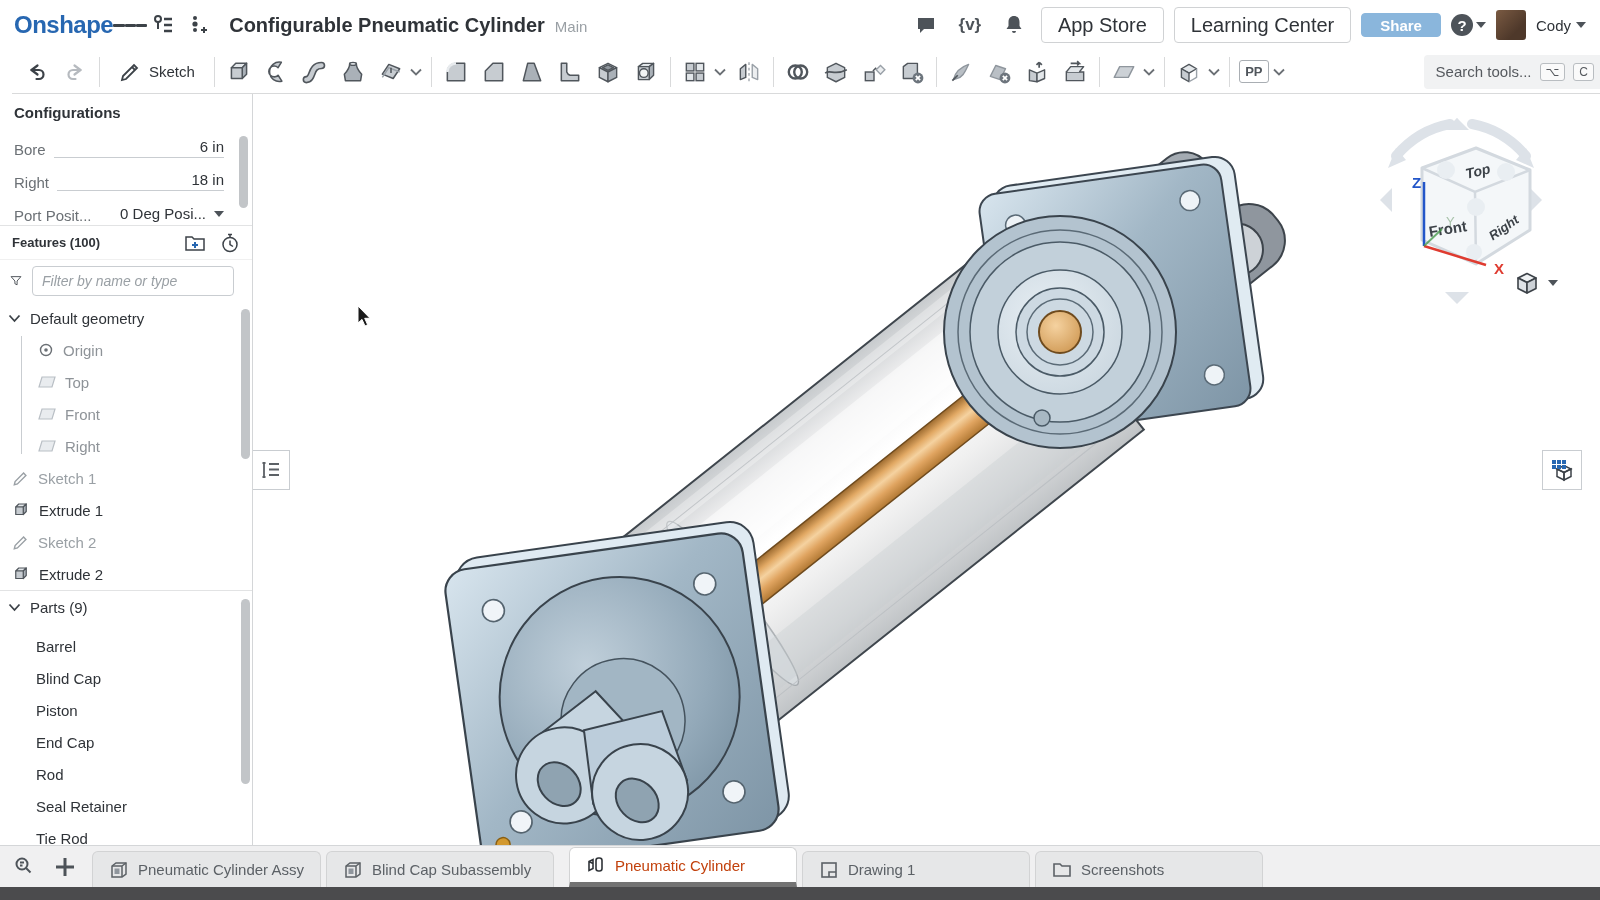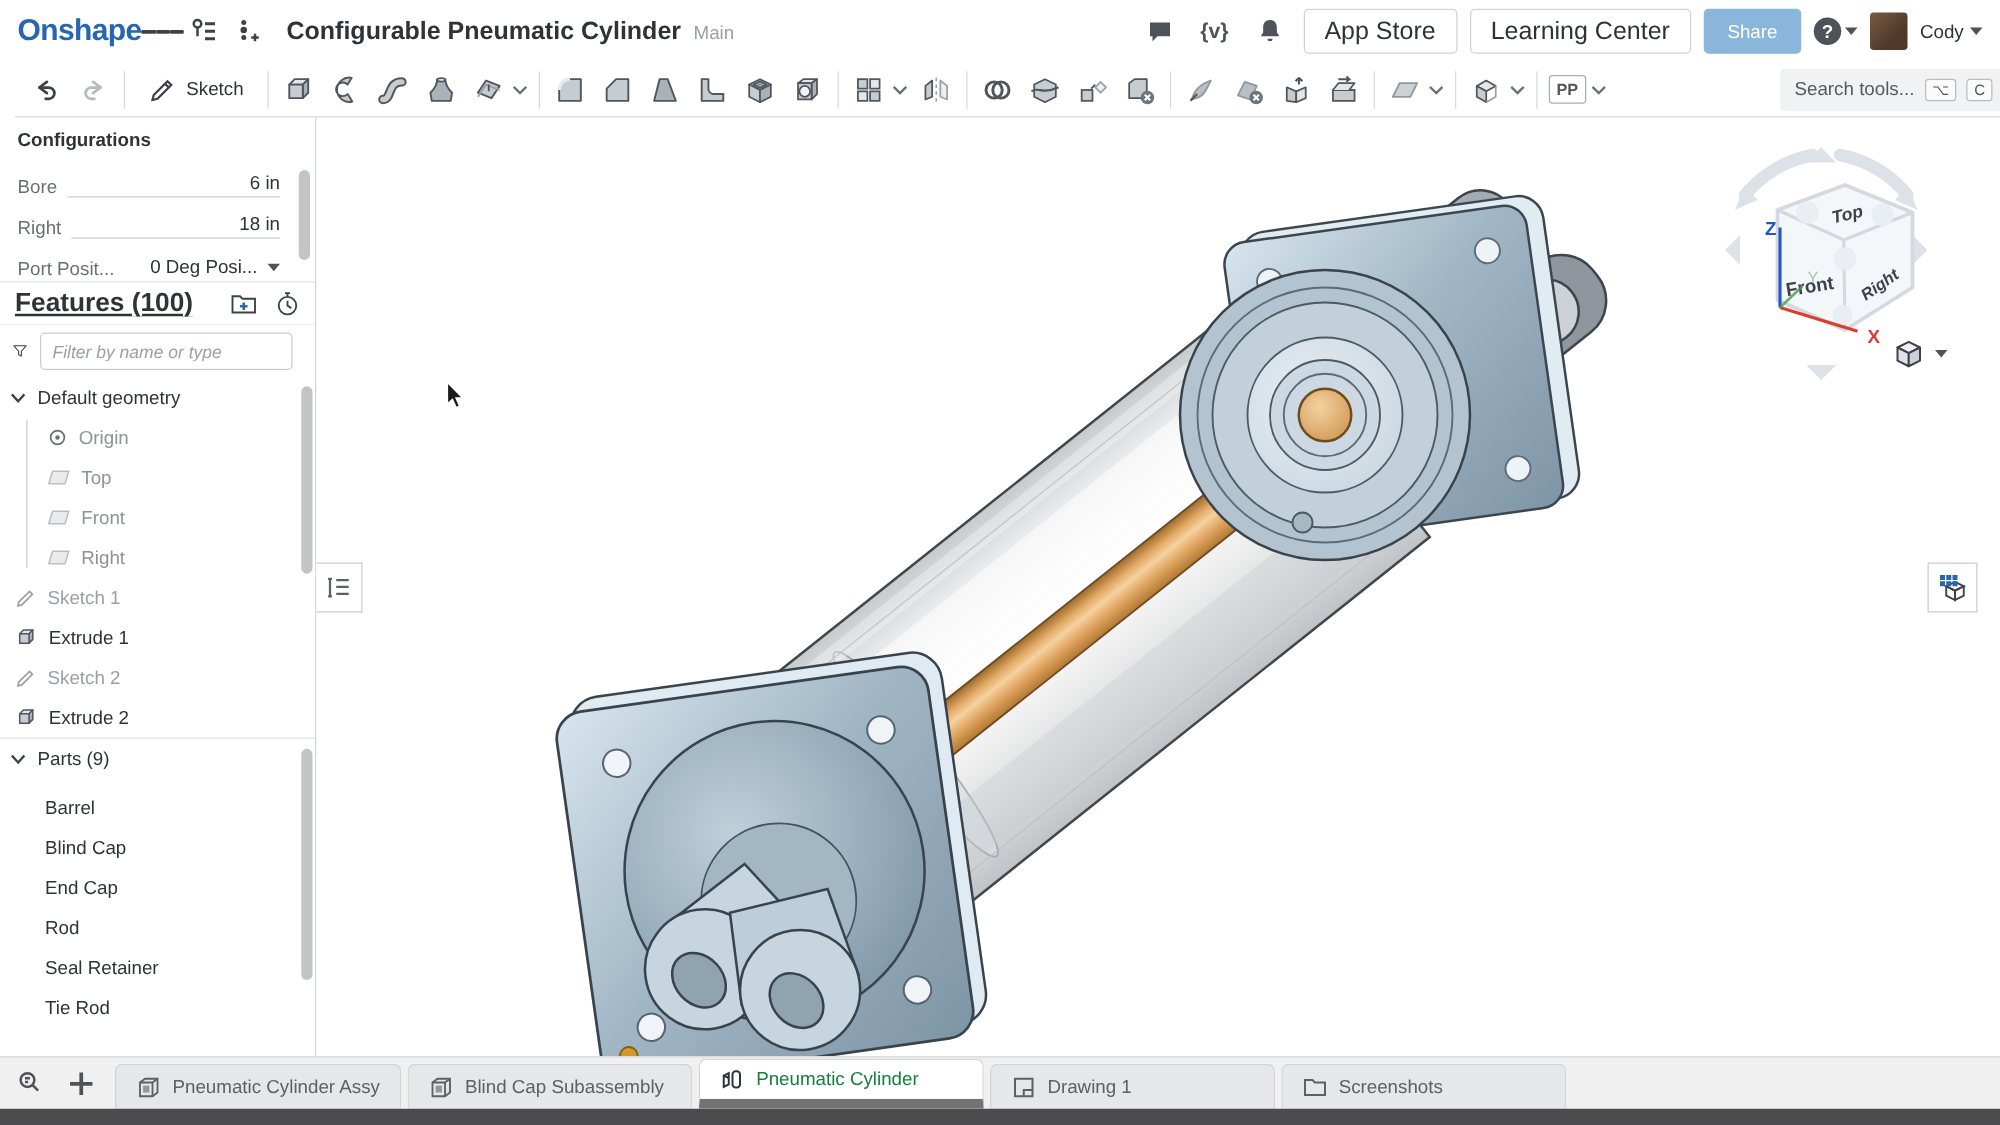--- a/index.html
+++ b/index.html
@@ -8,21 +8,21 @@
 
   
   .topbar { position:absolute; left:0; top:0; width:1600px; height:50px; background:#fff; display:flex; align-items:center; padding:0 14px; z-index:30; }
   .logo { color:#2767b1; font-size:24px; font-weight:bold; letter-spacing:-0.5px; }
   .icon-btn { border:none; background:transparent; display:flex; align-items:center; justify-content:center; width:34px; height:34px; cursor:pointer; color:#4d5359; }
   .hamburger span { display:block; width:20px; height:3px; background:#3c4248; margin:2px 0; border-radius:1px; }
   .doc-title { font-size:20px; font-weight:bold; color:#2f3338; margin-left:14px; white-space:nowrap; }
   .workspace { font-size:15px; color:#9aa0a5; font-weight:normal; margin-left:10px; }
   .topbar-right { margin-left:auto; display:flex; align-items:center; gap:10px; }
   .btn-outline { background:#fff; border:1px solid #d0d2d4; border-radius:4px; height:36px; padding:0 16px; font-size:20px; color:#2f3338; font-family:inherit; cursor:pointer; white-space:nowrap; }
-  .btn-share { background:#8ab6dc; border:1px solid #8ab6dc; border-radius:4px; height:36px; padding:0 18px; font-size:15px; color:#fff; font-family:inherit; cursor:pointer; }
+  .btn-share { background:#8ab6dc; border:1px solid #8ab6dc; border-radius:4px; height:24px; padding:0 18px; font-size:15px; color:#fff; font-family:inherit; cursor:pointer;font-weight:bold; }
   .help-wrap { display:flex; align-items:center; gap:3px; cursor:pointer; }
   .help-circle { width:22px; height:22px; border-radius:50%; background:#4d5359; color:#fff; font-weight:bold; font-size:15px; display:flex; align-items:center; justify-content:center; }
   .caret { width:0; height:0; border-left:5px solid transparent; border-right:5px solid transparent; border-top:6px solid #4d5359; display:inline-block; }
   .avatar { width:30px; height:30px; border-radius:3px; background:linear-gradient(135deg,#7a5a42,#4e382a 70%); }
   .username { font-size:15px; color:#2f3338; display:flex; align-items:center; gap:5px; cursor:pointer; }
   .braces-icon { font-size:17px; font-weight:bold; color:#4d5359; }
 
   
   .toolbar { position:absolute; left:12px; top:50px; width:1600px; height:44px; background:#fff; border-bottom:1px solid #d9dadb; display:flex; align-items:center; padding:0 6px; z-index:29; }
   .tb-btn { border:none; background:transparent; width:38px; height:38px; display:flex; align-items:center; justify-content:center; cursor:pointer; border-radius:3px; flex:none; }
@@ -36,21 +36,21 @@
   
   .panel { position:absolute; left:0; top:94px; width:253px; height:751px; background:#fff; border-right:1px solid #d4d6d8; z-index:20; overflow:hidden; }
   .cfg { height:132px; overflow:hidden; border-bottom:1px solid #e2e3e4; padding:10px 14px 0 14px; position:relative; }
   .cfg-title { font-size:15px; font-weight:bold; margin-bottom:10px; }
   .cfg-row { display:flex; align-items:flex-end; height:33px; padding-bottom:6px; }
   .cfg-label { font-size:15px; color:#6b7075; flex:none; }
   .cfg-val { flex:1; text-align:right; font-size:15px; color:#2f3338; border-bottom:1px solid #c9cdd1; padding-bottom:2px; margin-left:8px; margin-right:14px; }
   .cfg-val.nounder { border-bottom:none; display:flex; justify-content:flex-end; align-items:center; gap:8px; }
   .scroll-thumb { position:absolute; width:9px; border-radius:5px; background:#c2c5c8; }
   .feat-head { height:34px; display:flex; align-items:center; padding:0 12px; border-bottom:1px solid #f0f0f0; }
-  .feat-title { font-size:21px; font-weight:bold;text-decoration:underline; }
+  .feat-title { font-size:13px; font-weight:bold; }
   .feat-head-icons { margin-left:auto; display:flex; gap:14px; }
   .filter-row { height:42px; display:flex; align-items:center; gap:10px; padding:0 10px; }
   .filter-input { flex:1; height:30px; border:1px solid #c9cdd1; border-radius:4px; font-family:inherit; font-style:italic; font-size:14px; color:#2f3338; padding:0 9px; margin-right:8px; }
   .filter-input::placeholder { color:#9aa0a5; font-style:italic; }
   .tree-row { height:32px; display:flex; align-items:center; gap:9px; font-size:15px; color:#2f3338; padding-left:8px; cursor:pointer; white-space:nowrap; }
   .tree-row.muted { color:#9aa0a5; }
   .tree-children { position:relative; }
   .tree-children::before { content:""; position:absolute; left:21px; top:2px; bottom:8px; width:1px; background:#c9cdd1; }
   .tree-children .tree-row { padding-left:38px; color:#8e9398; }
   .parts-sec { border-top:1px solid #e2e3e4; }
@@ -60,21 +60,21 @@
   .viewport { position:absolute; left:253px; top:94px; width:1347px; height:751px; background:#fff; overflow:hidden; }
   .edge-btn { position:absolute; background:#fff; border:1px solid #c9cdd1; display:flex; align-items:center; justify-content:center; cursor:pointer; z-index:25; }
   .tree-toggle { left:0; top:356px; width:37px; height:40px; border-left:none; }
   .config-toggle { right:18px; top:356px; width:40px; height:40px; }
   .cube-ctrl { position:absolute; right:42px; top:176px; display:flex; align-items:center; gap:8px; cursor:pointer; z-index:25; }
 
   
   .tabbar { position:absolute; left:0; bottom:13px; width:1600px; height:42px; background:#f0f0f1; border-top:1px solid #d4d6d8; display:flex; align-items:flex-end; padding:0 8px; z-index:30; }
   .tab-controls { display:flex; align-items:center; height:100%; gap:6px; padding-right:10px; }
   .tab { display:flex; align-items:center; gap:9px; height:36px; min-width:228px; padding:0 16px; background:#e6e7e8; border:1px solid #d2d3d4; border-bottom:none; border-radius:6px 6px 0 0; font-size:15px; color:#5c6166; margin-right:5px; cursor:pointer; white-space:nowrap; }
-  .tab.active { background:#fff; color:#15803d; height:40px; border-bottom:8px solid #737373; border-radius:6px 6px 0 0; }
+  .tab.active { background:#fff; color:#c2410c; height:40px; border-bottom:5px solid #737373; border-radius:6px 6px 0 0;margin-left:10px; }
   .statusstrip { position:absolute; left:0; bottom:0; width:1600px; height:13px; background:#4b4b4d; z-index:31; }
 
   svg { display:block; }
   .abs { position:absolute; }
 </style>
 </head>
 <body>
 
 <div class="topbar">
   <div class="logo">Onshape</div>
@@ -446,20 +446,23 @@
       <svg width="13" height="9" viewBox="0 0 13 9" fill="none" stroke="#3c4248" stroke-width="1.8">
           <path d="M1.5 1.5 6.5 7 11.5 1.5"></path>
         </svg>
       <span>Parts (9)</span>
     </div>
     <div class="part-row">
         <span>Barrel</span>
       </div>
     <div class="part-row">
         <span>Blind Cap</span>
+      </div>
+    <div class="part-row">
+        <span>Piston</span>
       </div>
     <div class="part-row">
         <span>End Cap</span>
       </div>
     <div class="part-row">
         <span>Rod</span>
       </div>
     <div class="part-row">
         <span>Seal Retainer</span>
       </div>

